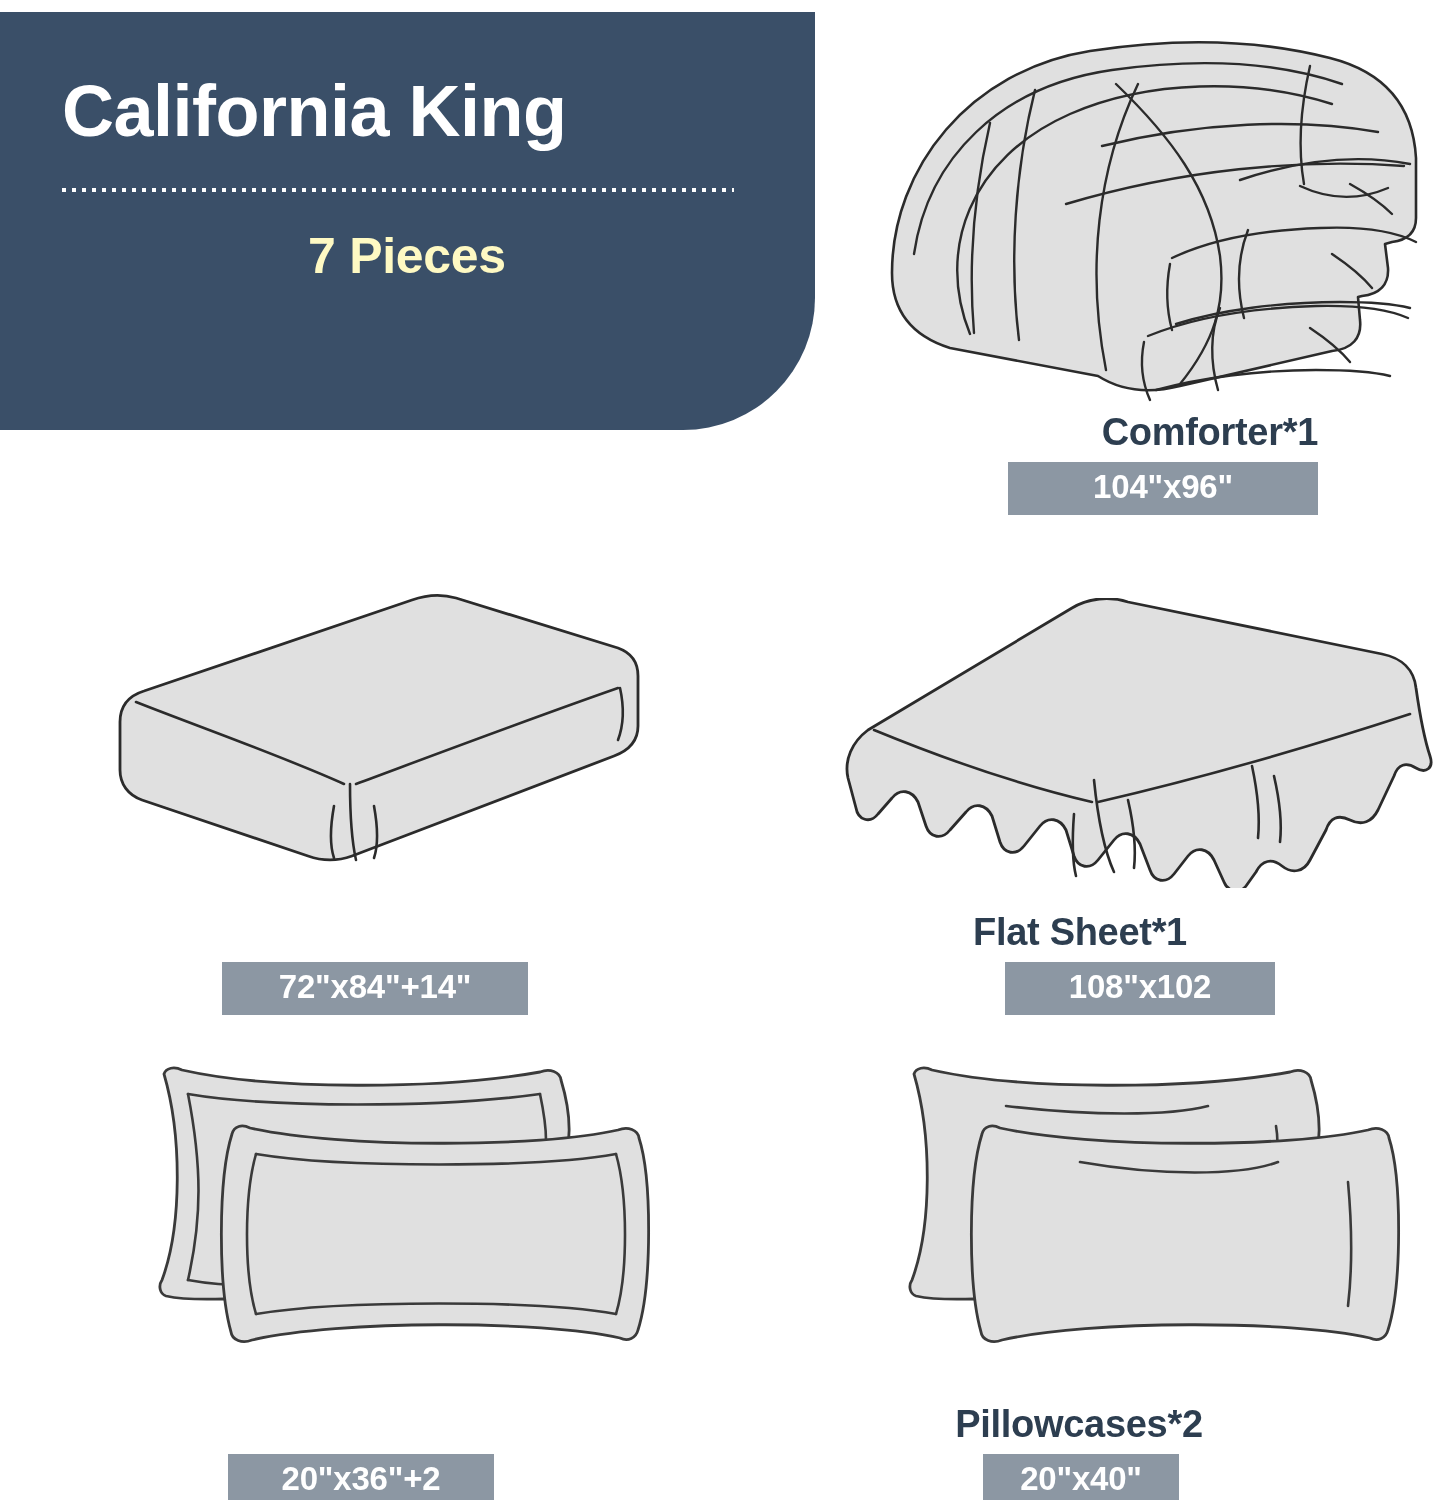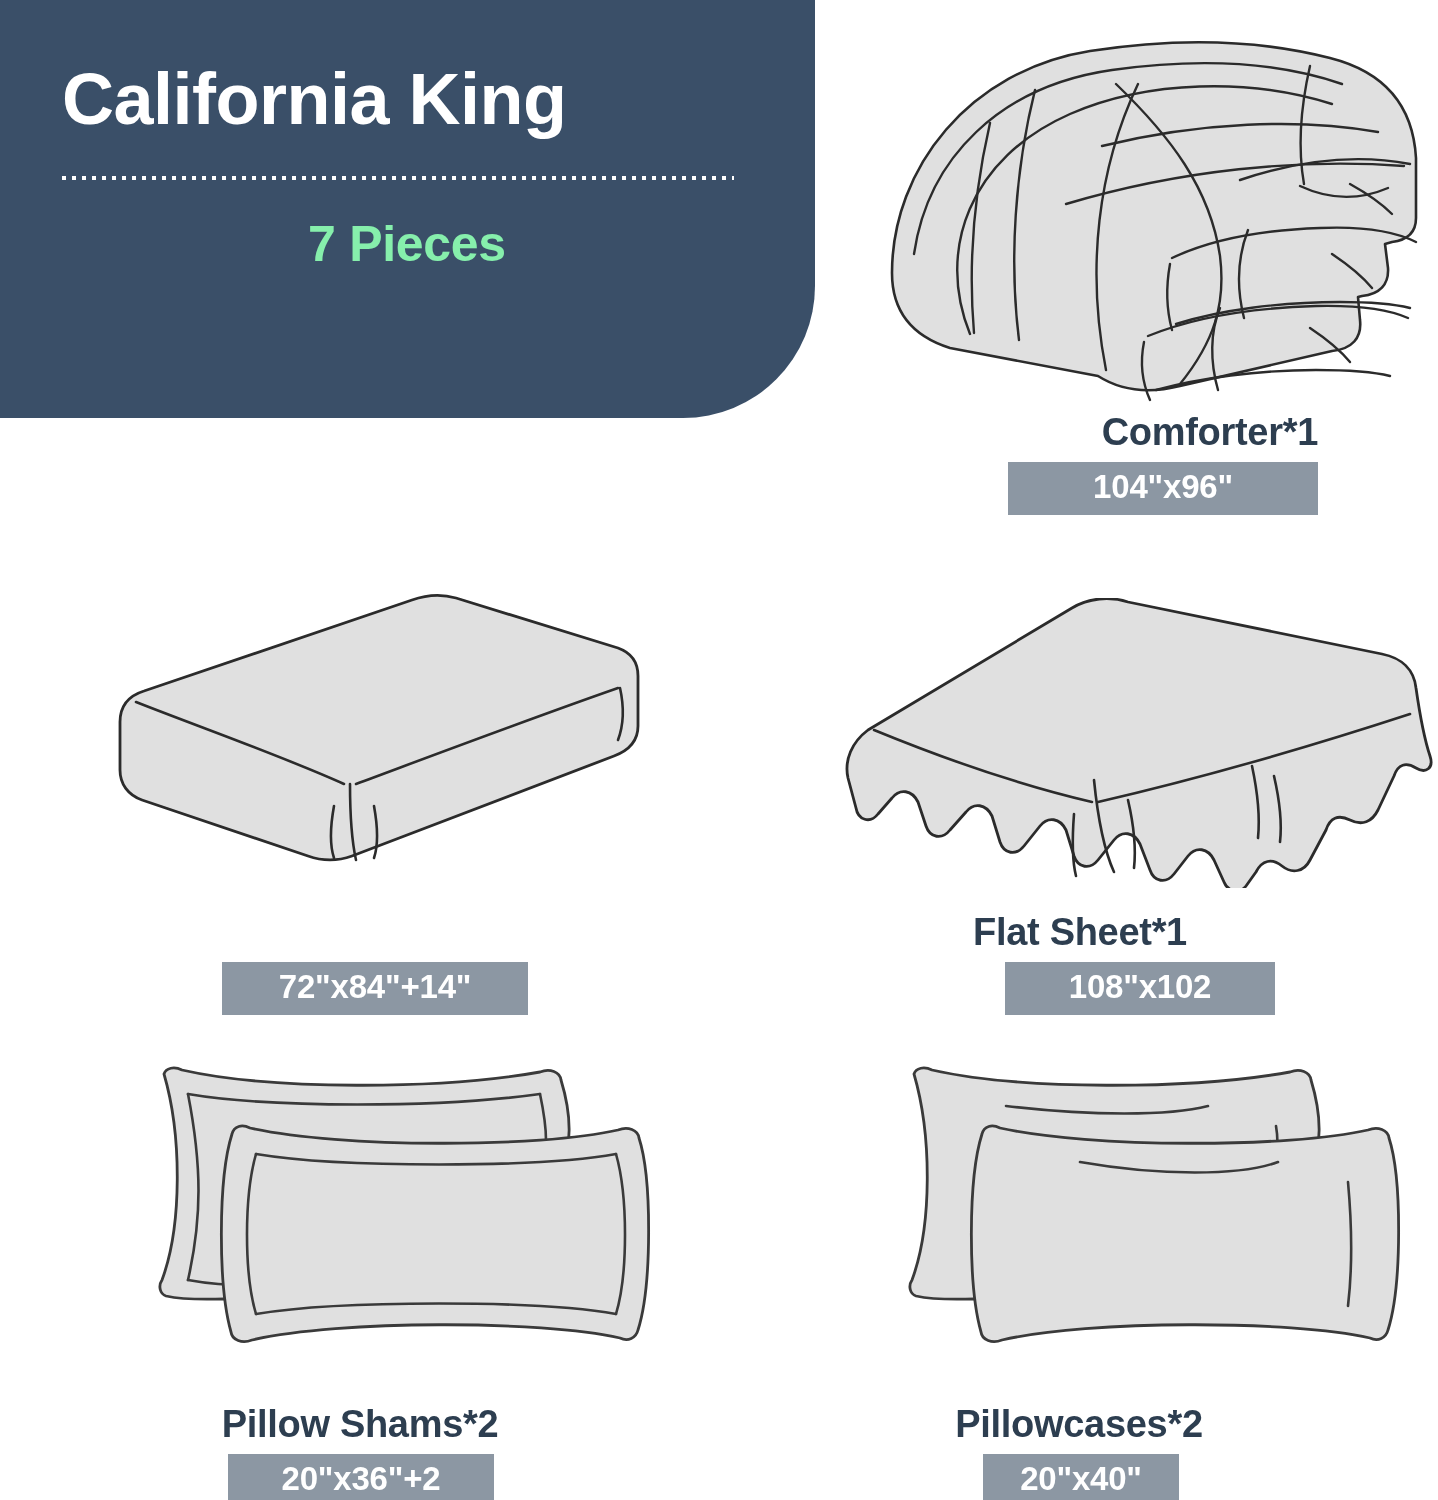--- a/index.html
+++ b/index.html
@@ -13,21 +13,21 @@
     position: relative;
     overflow: hidden;
     font-family: "Liberation Sans", sans-serif;
     -webkit-font-smoothing: antialiased;
   }
 
   
   .header-panel {
     position: absolute;
     left: 0;
-    top: 0;
+    top: 12px;
     width: 815px;
     height: 418px;
     background: #3a4f68;
     border-bottom-right-radius: 132px;
     box-sizing: border-box;
   }
   .header-title {
     position: absolute;
     left: 62px;
     top: 62px;
@@ -50,21 +50,21 @@
         #ffffff 0px,
         #ffffff 4px,
         rgba(255,255,255,0) 4px,
         rgba(255,255,255,0) 10px);
   }
   .header-sub {
     position: absolute;
     left: 62px;
     top: 214px;
     width: 690px;
-    color: #86efac;
+    color: #fef9c3;
     font-size: 50px;
     font-weight: bold;
     line-height: 1.22;
     text-align: center;
     letter-spacing: -0.3px;
   }
   .header-sub .sub-line { display: block; white-space: nowrap; }
 
   
   .item {
@@ -332,21 +332,20 @@
       <g fill="none" stroke="#3a3a3a" stroke-width="2.6" stroke-linecap="round" stroke-linejoin="round">
 
         <path d="M116 98 C 200 112, 400 112, 476 98"></path>
         <path d="M476 98 C 488 140, 488 218, 476 258"></path>
         <path d="M476 258 C 400 244, 200 244, 116 258"></path>
         <path d="M116 258 C 104 218, 104 140, 116 98"></path>
       </g>
     </svg>
   </div>
 
-  <div class="item-label" style="left:140px; top:364px; width:440px;">Pillow Shams*2</div>
 
   <div class="item-size" style="left:228px; top:414px; width:266px;">20"x36"+2</div>
 </div>
 
 <div class="item" id="item-cases">
 
   <div class="item-art" style="left:171px; top:16px;">
     <svg width="520" height="340" viewBox="0 0 520 340" xmlns="http://www.w3.org/2000/svg">
 
       <g fill="#e0e0e0" stroke="#3a3a3a" stroke-width="2.8" stroke-linecap="round" stroke-linejoin="round">

